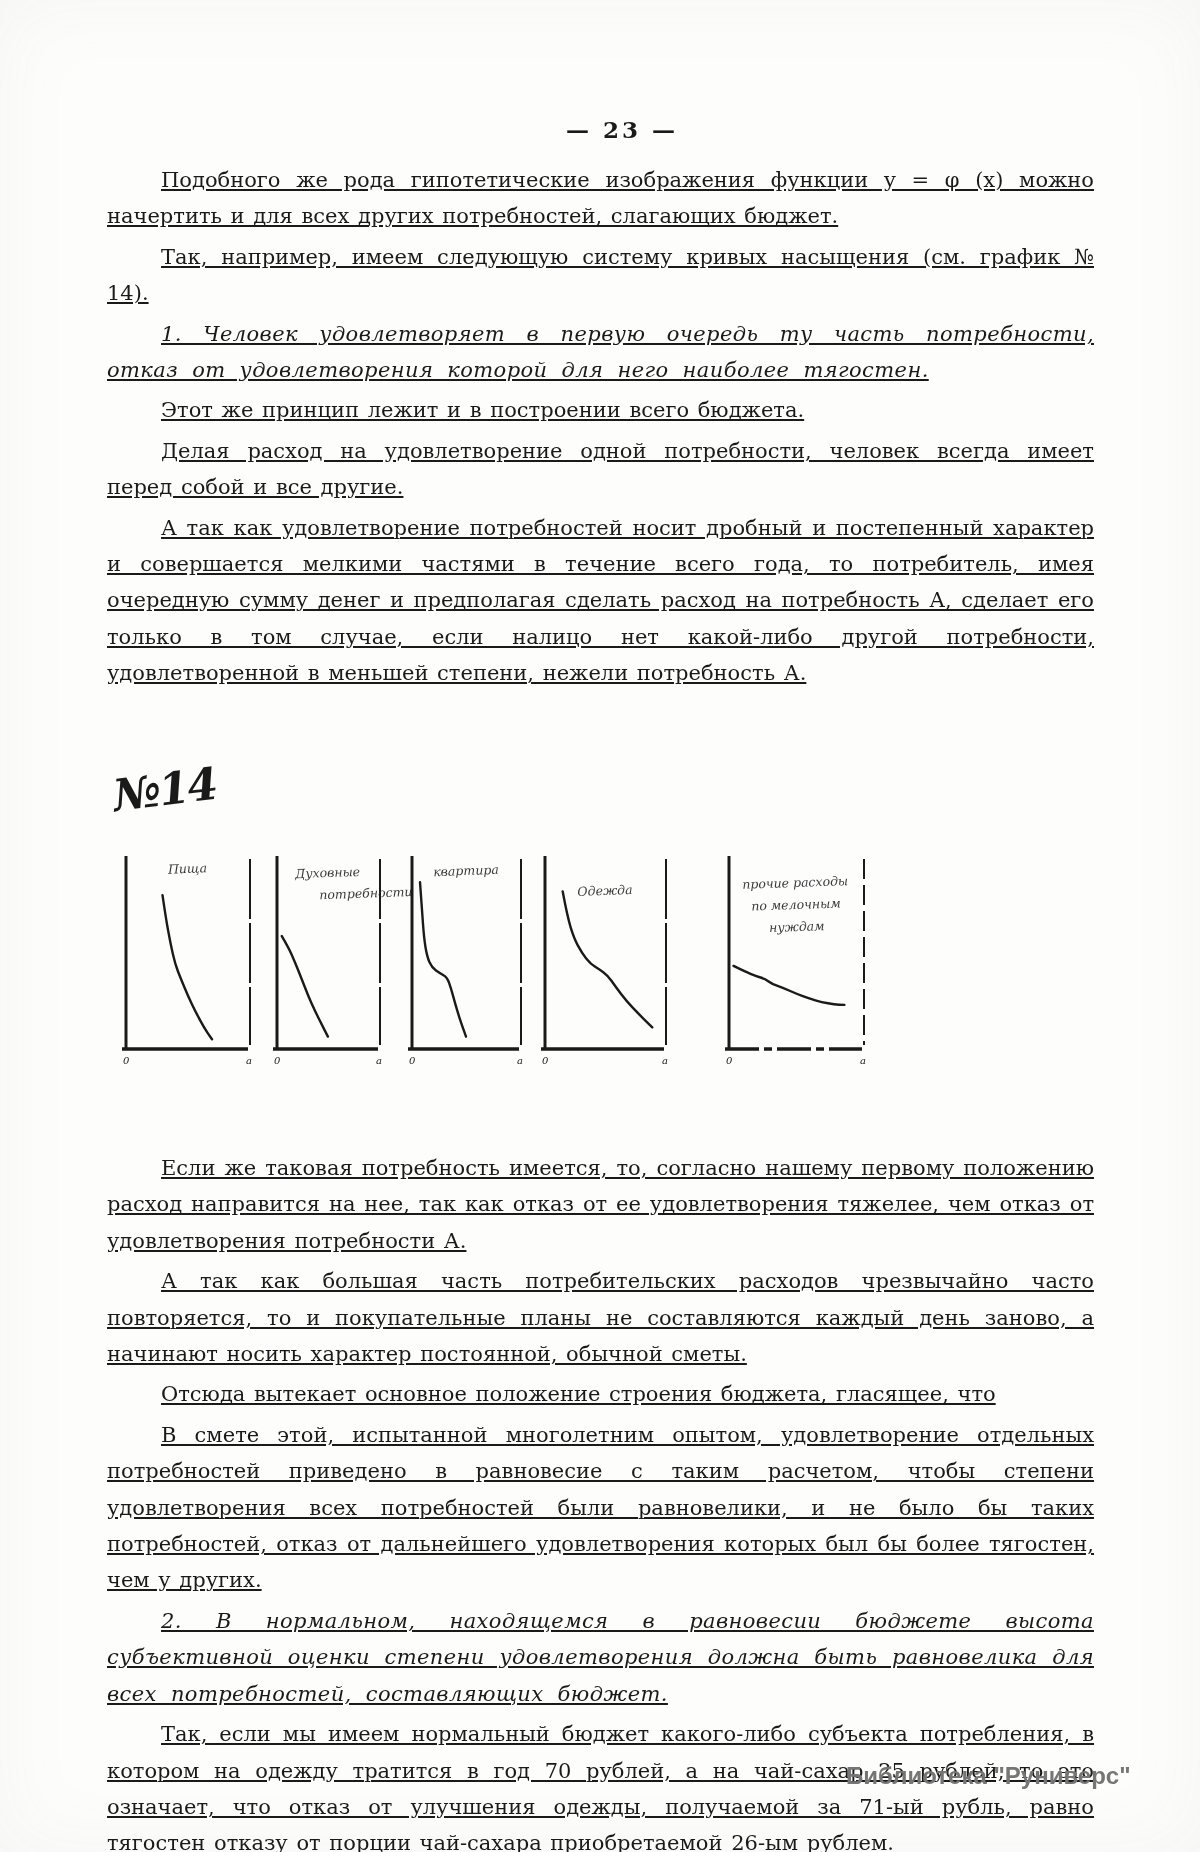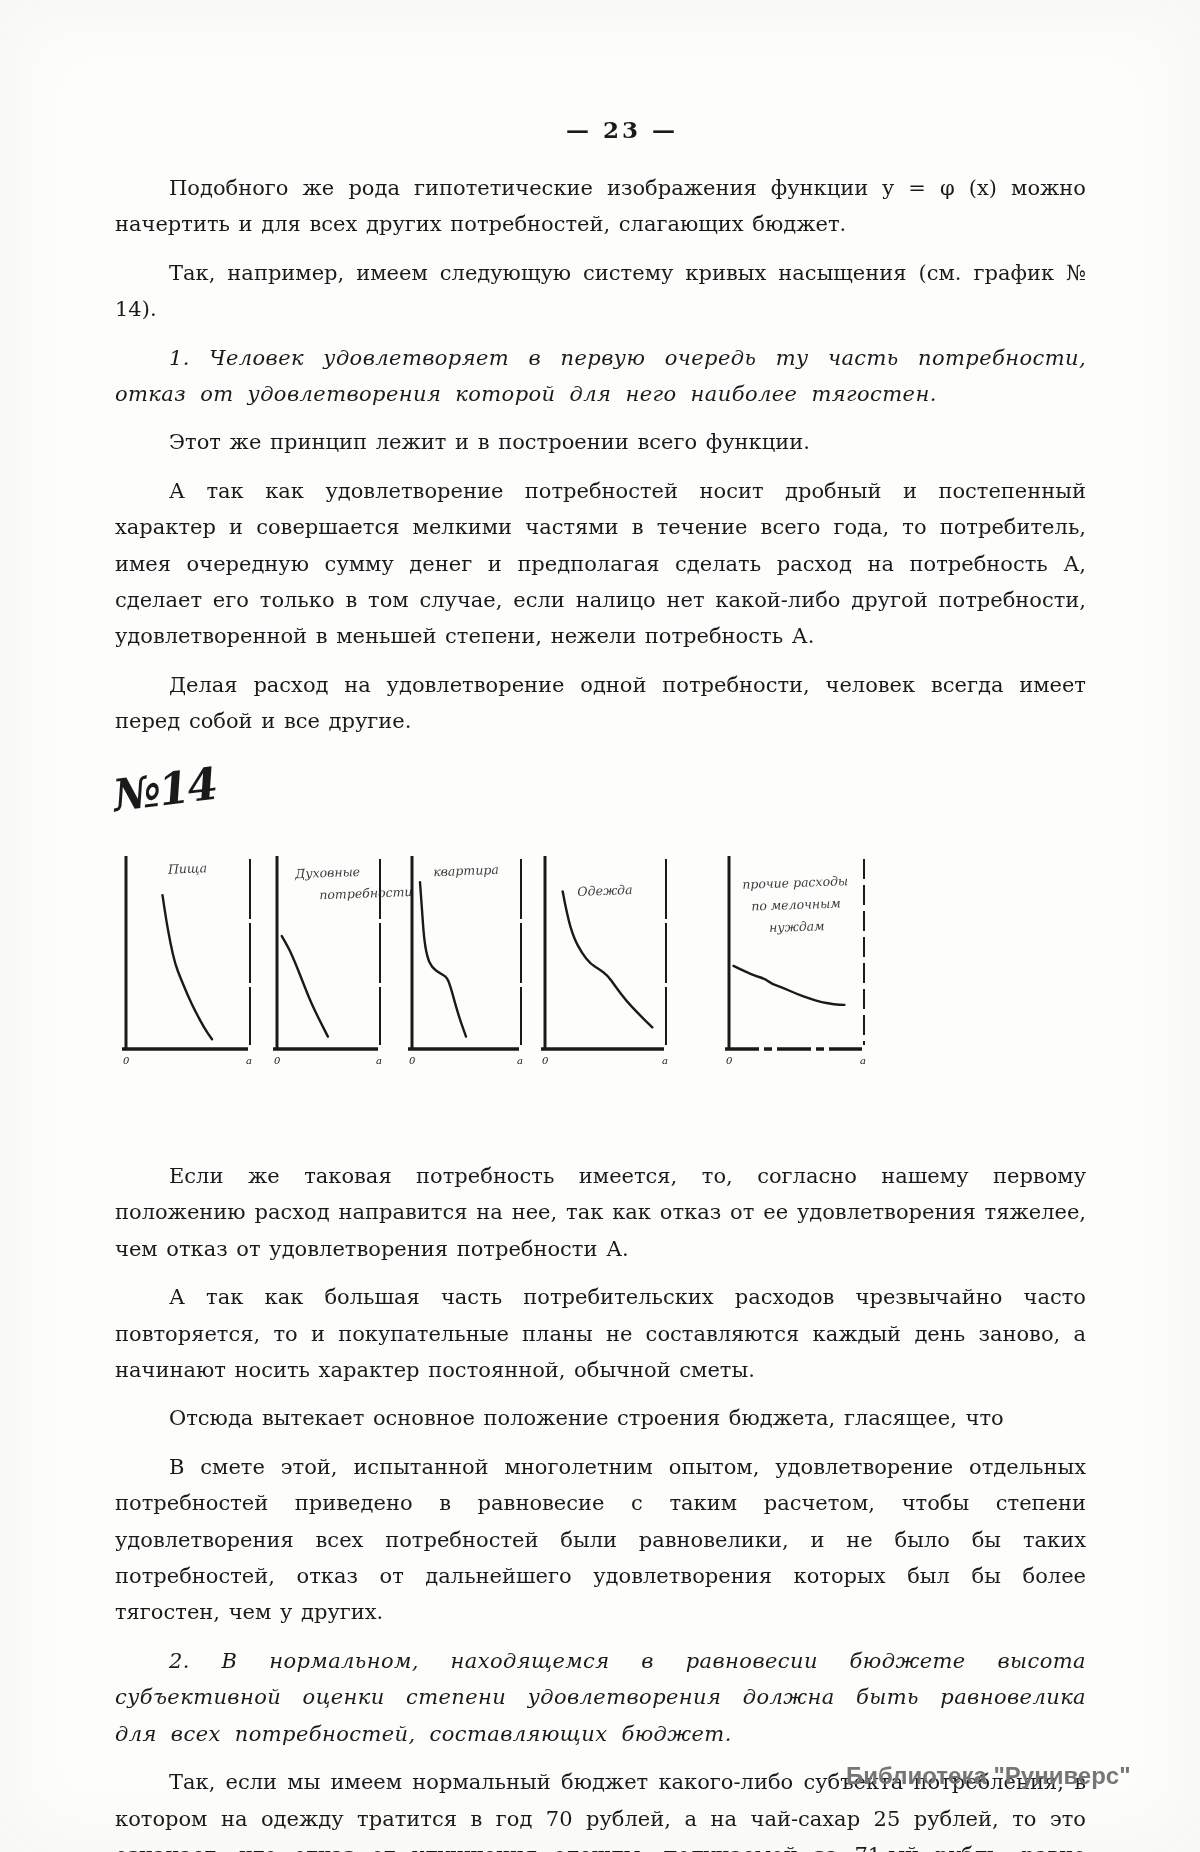--- a/index.html
+++ b/index.html
@@ -21,21 +21,21 @@
     text-align:center;
     font-size:23px;letter-spacing:3px;font-weight:bold;margin-left:22px;
   }
   .text-col{
     position:absolute;left:103px;width:995px;
     font-size:21px;line-height:36.4px;
     text-align:justify;
   }
   #text-top{top:158px;}
   #text-bottom{top:1146px;}
-  p.para{margin:12px;text-indent:54px;word-spacing:2px;}
+  p.para{margin:4px;text-indent:54px;word-spacing:2px;text-decoration:underline;}
   p.para.italic{
     font-style:italic;
     word-spacing:7px;letter-spacing:0.4px;
   }
   .figure{
     position:absolute;left:103px;top:764px;width:1020px;height:340px;
   }
   .fig-label{
     position:absolute;left:10px;top:0px;
     font-size:44px;font-weight:bold;font-style:italic;
@@ -71,23 +71,23 @@
 <body>
 
 <div class="sheet">
 
   <div class="page-number">— 23 —</div>
 
   <div class="text-col" id="text-top">
       <p class="para">Подобного же рода гипотетические изображения функции y = φ (x) можно начертить и для всех других потребностей, слагающих бюджет.</p>
       <p class="para">Так, например, имеем следующую систему кривых насыщения (см. график № 14).</p>
       <p class="para italic">1. Человек удовлетворяет в первую очередь ту часть потребности, отказ от удовлетворения которой для него наиболее тягостен.</p>
-      <p class="para">Этот же принцип лежит и в построении всего функции.</p>
+      <p class="para">Этот же принцип лежит и в построении всего бюджета.</p>
+      <p class="para">Делая расход на удовлетворение одной потребности, человек всегда имеет перед собой и все другие.</p>
       <p class="para">А так как удовлетворение потребностей носит дробный и постепенный характер и совершается мелкими частями в течение всего года, то потребитель, имея очередную сумму денег и предполагая сделать расход на потребность А, сделает его только в том случае, если налицо нет какой-либо другой потребности, удовлетворенной в меньшей степени, нежели потребность А.</p>
-      <p class="para">Делая расход на удовлетворение одной потребности, человек всегда имеет перед собой и все другие.</p>
     </div>
 
   <div class="figure">
     <div class="fig-label">№14</div>
     <div class="panels" id="panels">
         <div class="panel" style="width: 131px; height: 214px; margin-right: 20px;">
           <svg width="131" height="214">
             <line x1="4" y1="2" x2="4" y2="196" stroke="#1a1a1a" stroke-width="3"></line>
             <line x1="0" y1="195" x2="126" y2="195" stroke="#1a1a1a" stroke-width="3.6"></line>
             <line x1="128" y1="5" x2="128" y2="191" stroke="#1a1a1a" stroke-width="2" stroke-dasharray="60 4"></line>

